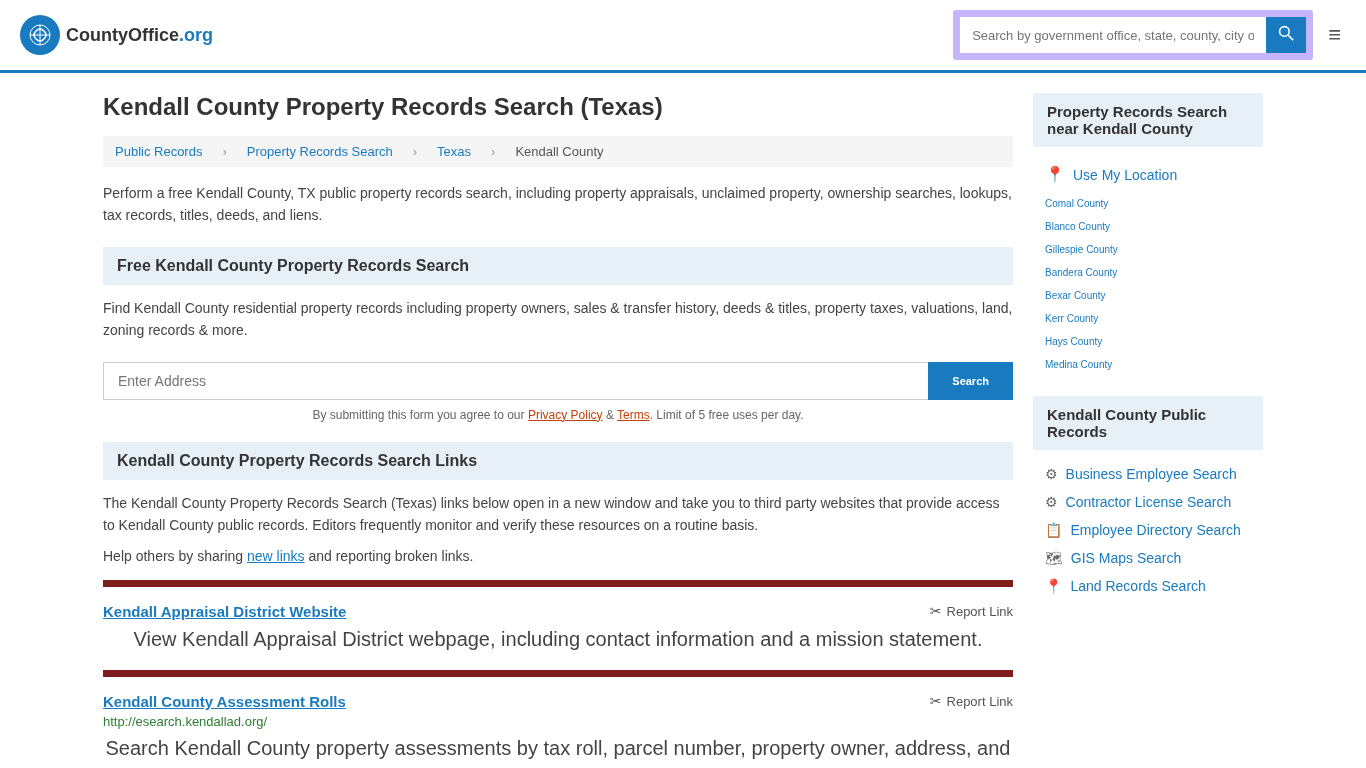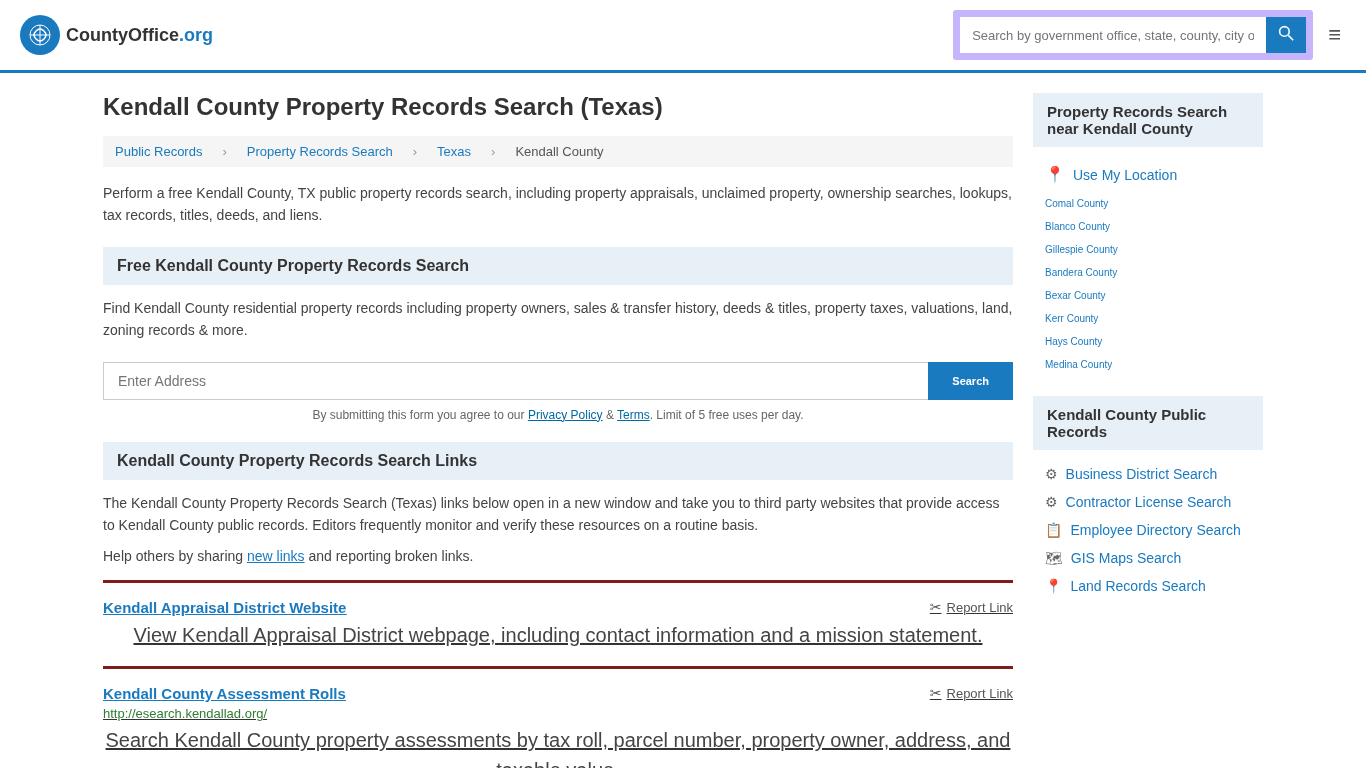--- a/index.html
+++ b/index.html
@@ -152,21 +152,21 @@
       font-weight: bold;
       cursor: pointer;
     }
     .form-note {
       font-size: 12px;
       color: #666;
       text-align: center;
       margin-bottom: 20px;
     }
     .form-note a {
-      color: #0369a1;
+      color: #c2410c;
       text-decoration: underline;
       margin-top: 27px;
     }
 
     
     .links-description {
       font-size: 14px;
       color: #444;
       line-height: 1.6;
       margin-bottom: 12px;
@@ -176,23 +176,22 @@
       color: #444;
       margin-bottom: 16px;
     }
     .share-text a {
       color: #1a7abf;
       text-decoration: underline;
     }
 
     
     .link-item {
-      border-top: 3px solid #7f1d1d;
+      border-top: 7px solid #7f1d1d;
       padding: 16px 0;
-      text-decoration: underline;
     }
     .link-item-header {
       display: flex;
       justify-content: space-between;
       align-items: flex-start;
       margin-bottom: 4px;
     }
     .link-item-title {
       font-size: 15px;
       font-weight: bold;
@@ -379,21 +378,21 @@
       <a class="sidebar-item" href="#">Bexar County</a>
       <a class="sidebar-item" href="#">Kerr County</a>
       <a class="sidebar-item" href="#">Hays County</a>
       <a class="sidebar-item" href="#">Medina County</a>
     </div>
 
     <div class="sidebar-public-records">
       <div class="sidebar-section-header">Kendall County Public Records</div>
       <div class="sidebar-pr-item">
         <span class="sidebar-pr-icon">⚙</span>
-        <a href="#" style="color:#1a7abf; text-decoration:none;">Business District Search</a>
+        <a href="#" style="color:#1a7abf; text-decoration:none;">Business Employee Search</a>
       </div>
       <div class="sidebar-pr-item">
         <span class="sidebar-pr-icon">⚙</span>
         <a href="#" style="color:#1a7abf; text-decoration:none;">Contractor License Search</a>
       </div>
       <div class="sidebar-pr-item">
         <span class="sidebar-pr-icon">📋</span>
         <a href="#" style="color:#1a7abf; text-decoration:none;">Employee Directory Search</a>
       </div>
       <div class="sidebar-pr-item">

